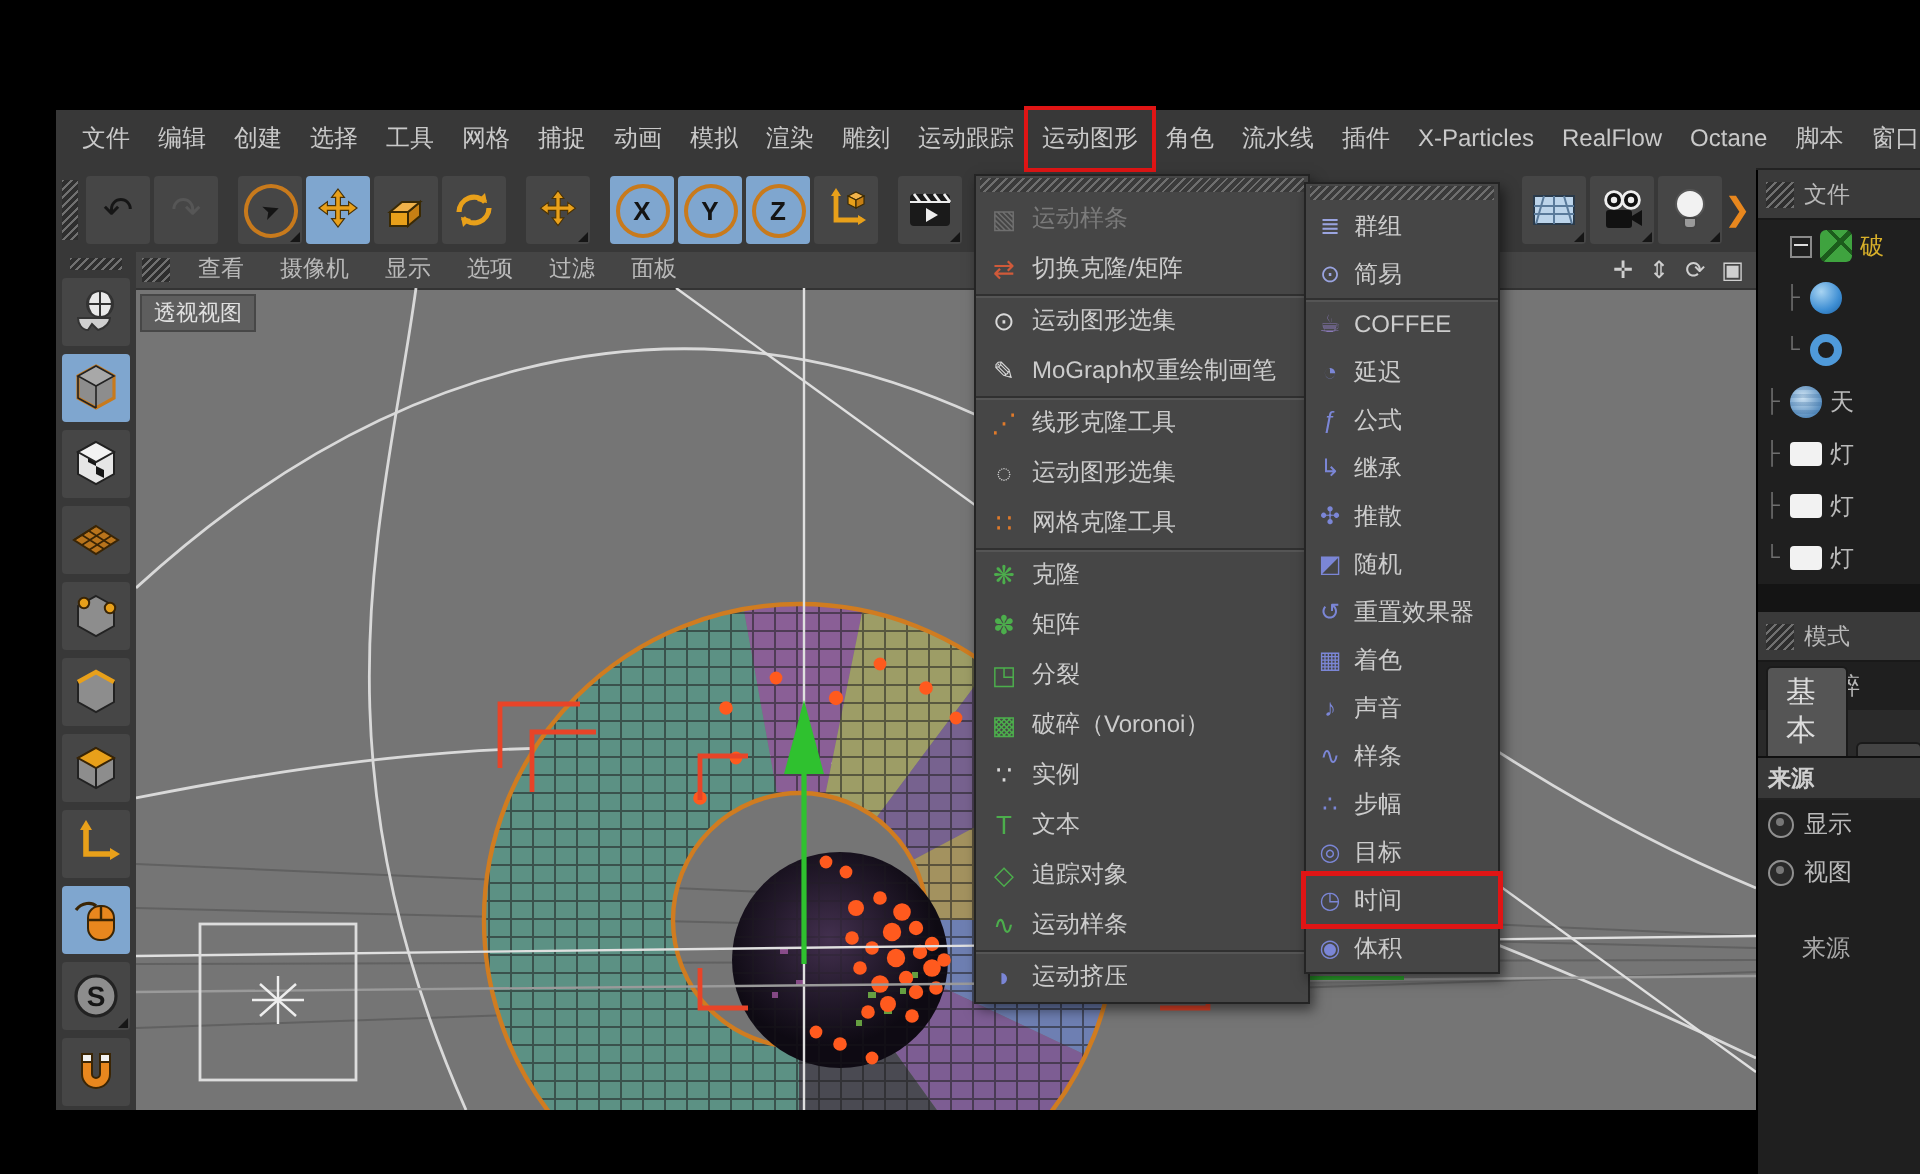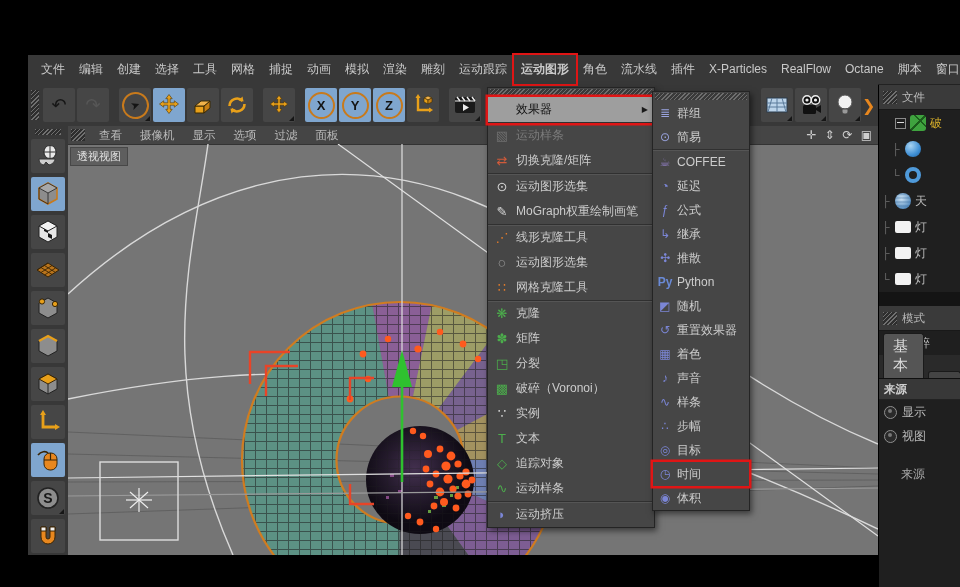--- a/index.html
+++ b/index.html
@@ -4,21 +4,21 @@
 <style>
   html,body{margin:0;padding:0;background:#000;}
   #app{position:relative;width:960px;height:587px;background:#000;overflow:hidden;
        font-family:"Liberation Sans","DejaVu Sans",sans-serif;-webkit-font-smoothing:antialiased;}
   .grip{background:repeating-linear-gradient(135deg,#707070 0 1px,#2e2e2e 1px 3px);}
   
   #menubar{position:absolute;left:28px;top:55px;width:932px;height:29px;background:#383838;
            display:flex;align-items:center;border-bottom:1px solid #222;}
   #menubar .grip{width:9px;height:19px;margin:0 4px 0 2px;}
   .mb-item{padding:0 7px;font-size:12px;color:#c9c9c9;line-height:29px;white-space:nowrap;cursor:default;position:relative;}
-  .mb-item.red-box{box-shadow:0 0 0 2px #e01515;z-index:3;font-weight:bold;}
+  .mb-item.red-box{box-shadow:0 0 0 2px #e01515;z-index:3;}
   
   #toolbar{position:absolute;left:28px;top:84px;width:850px;height:42px;background:#383838;
            display:flex;align-items:center;border-bottom:1px solid #1d1d1d;}
   #toolbar .grip{width:8px;height:30px;margin:0 3px;}
   .tb{width:32px;height:34px;margin:0 1px;background:#464646;border-radius:2px;display:flex;
       align-items:center;justify-content:center;position:relative;flex:none;}
   .tb.active{background:#7fa6cf;}
   .tb.flyout::after{content:"";position:absolute;right:1px;bottom:1px;border-left:5px solid transparent;border-bottom:5px solid #161616;}
   .tb .glyph{font-size:18px;color:#161616;line-height:1;}
   .tb.disabled .glyph{color:#565656;}
@@ -590,25 +590,20 @@
           <span>视图</span>
         </div>
       </div>
     <div class="field-label" data-name="source-field-label">来源</div>
   </div>
 
   <div class="menu" id="mograph-menu" data-name="mograph-dropdown-menu">
     <div class="tearoff" data-name="menu-tearoff-strip"></div>
     <div>
 
-    <div class="menu-row highlighted red-box group-end" data-name="mograph-menu-item">
-          <span class="mi-icon" data-name="effector-submenu-item"></span>
-          <span class="mi-label">效果器</span>
-          <span class="mi-arrow" data-name="submenu-arrow-icon">▶</span>
-        </div>
         <div class="menu-row disabled" data-name="mograph-menu-item">
           <span class="mi-icon" data-name="hide-selected-icon" style="color: rgb(111, 111, 111);">▧</span>
           <span class="mi-label">运动样条</span>
           <span class="mi-arrow" data-name="submenu-arrow-icon"></span>
         </div>
         <div class="menu-row group-end" data-name="mograph-menu-item">
           <span class="mi-icon" data-name="swap-cloner-matrix-icon" style="color: rgb(208, 90, 58);">⇄</span>
           <span class="mi-label">切换克隆/矩阵</span>
           <span class="mi-arrow" data-name="submenu-arrow-icon"></span>
         </div>
@@ -711,24 +706,20 @@
         </div>
         <div class="menu-row" data-name="effector-submenu-item">
           <span class="mi-icon" data-name="inheritance-effector-icon" style="color: rgb(123, 134, 214);">↳</span>
           <span class="mi-label">继承</span>
         </div>
         <div class="menu-row" data-name="effector-submenu-item">
           <span class="mi-icon" data-name="push-apart-effector-icon" style="color: rgb(123, 134, 214);">✣</span>
           <span class="mi-label">推散</span>
         </div>
         <div class="menu-row" data-name="effector-submenu-item">
-          <span class="mi-icon pyglyph" data-name="python-effector-icon" style="color: rgb(106, 138, 214);">Py</span>
-          <span class="mi-label">Python</span>
-        </div>
-        <div class="menu-row" data-name="effector-submenu-item">
           <span class="mi-icon" data-name="random-effector-icon" style="color: rgb(123, 134, 214);">◩</span>
           <span class="mi-label">随机</span>
         </div>
         <div class="menu-row" data-name="effector-submenu-item">
           <span class="mi-icon" data-name="reeffector-icon" style="color: rgb(123, 134, 214);">↺</span>
           <span class="mi-label">重置效果器</span>
         </div>
         <div class="menu-row" data-name="effector-submenu-item">
           <span class="mi-icon" data-name="shader-effector-icon" style="color: rgb(123, 134, 214);">▦</span>
           <span class="mi-label">着色</span>

